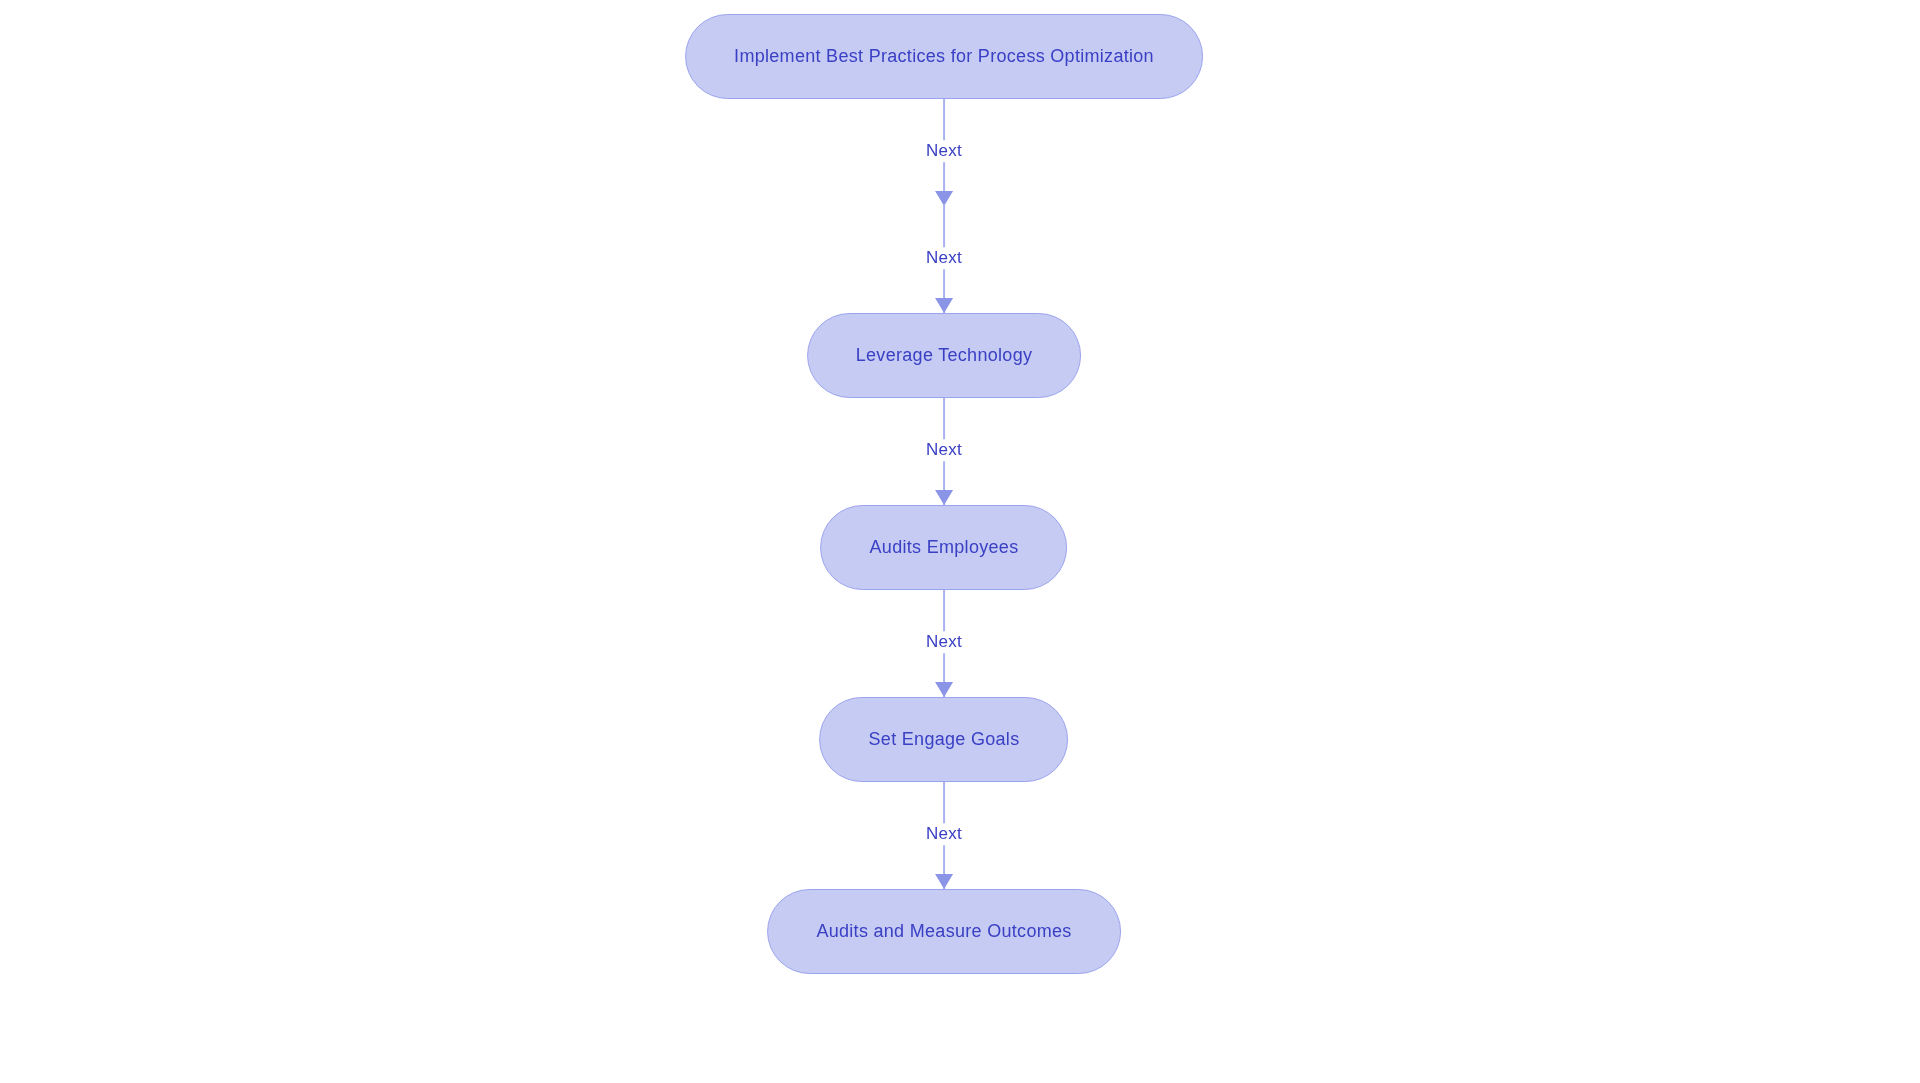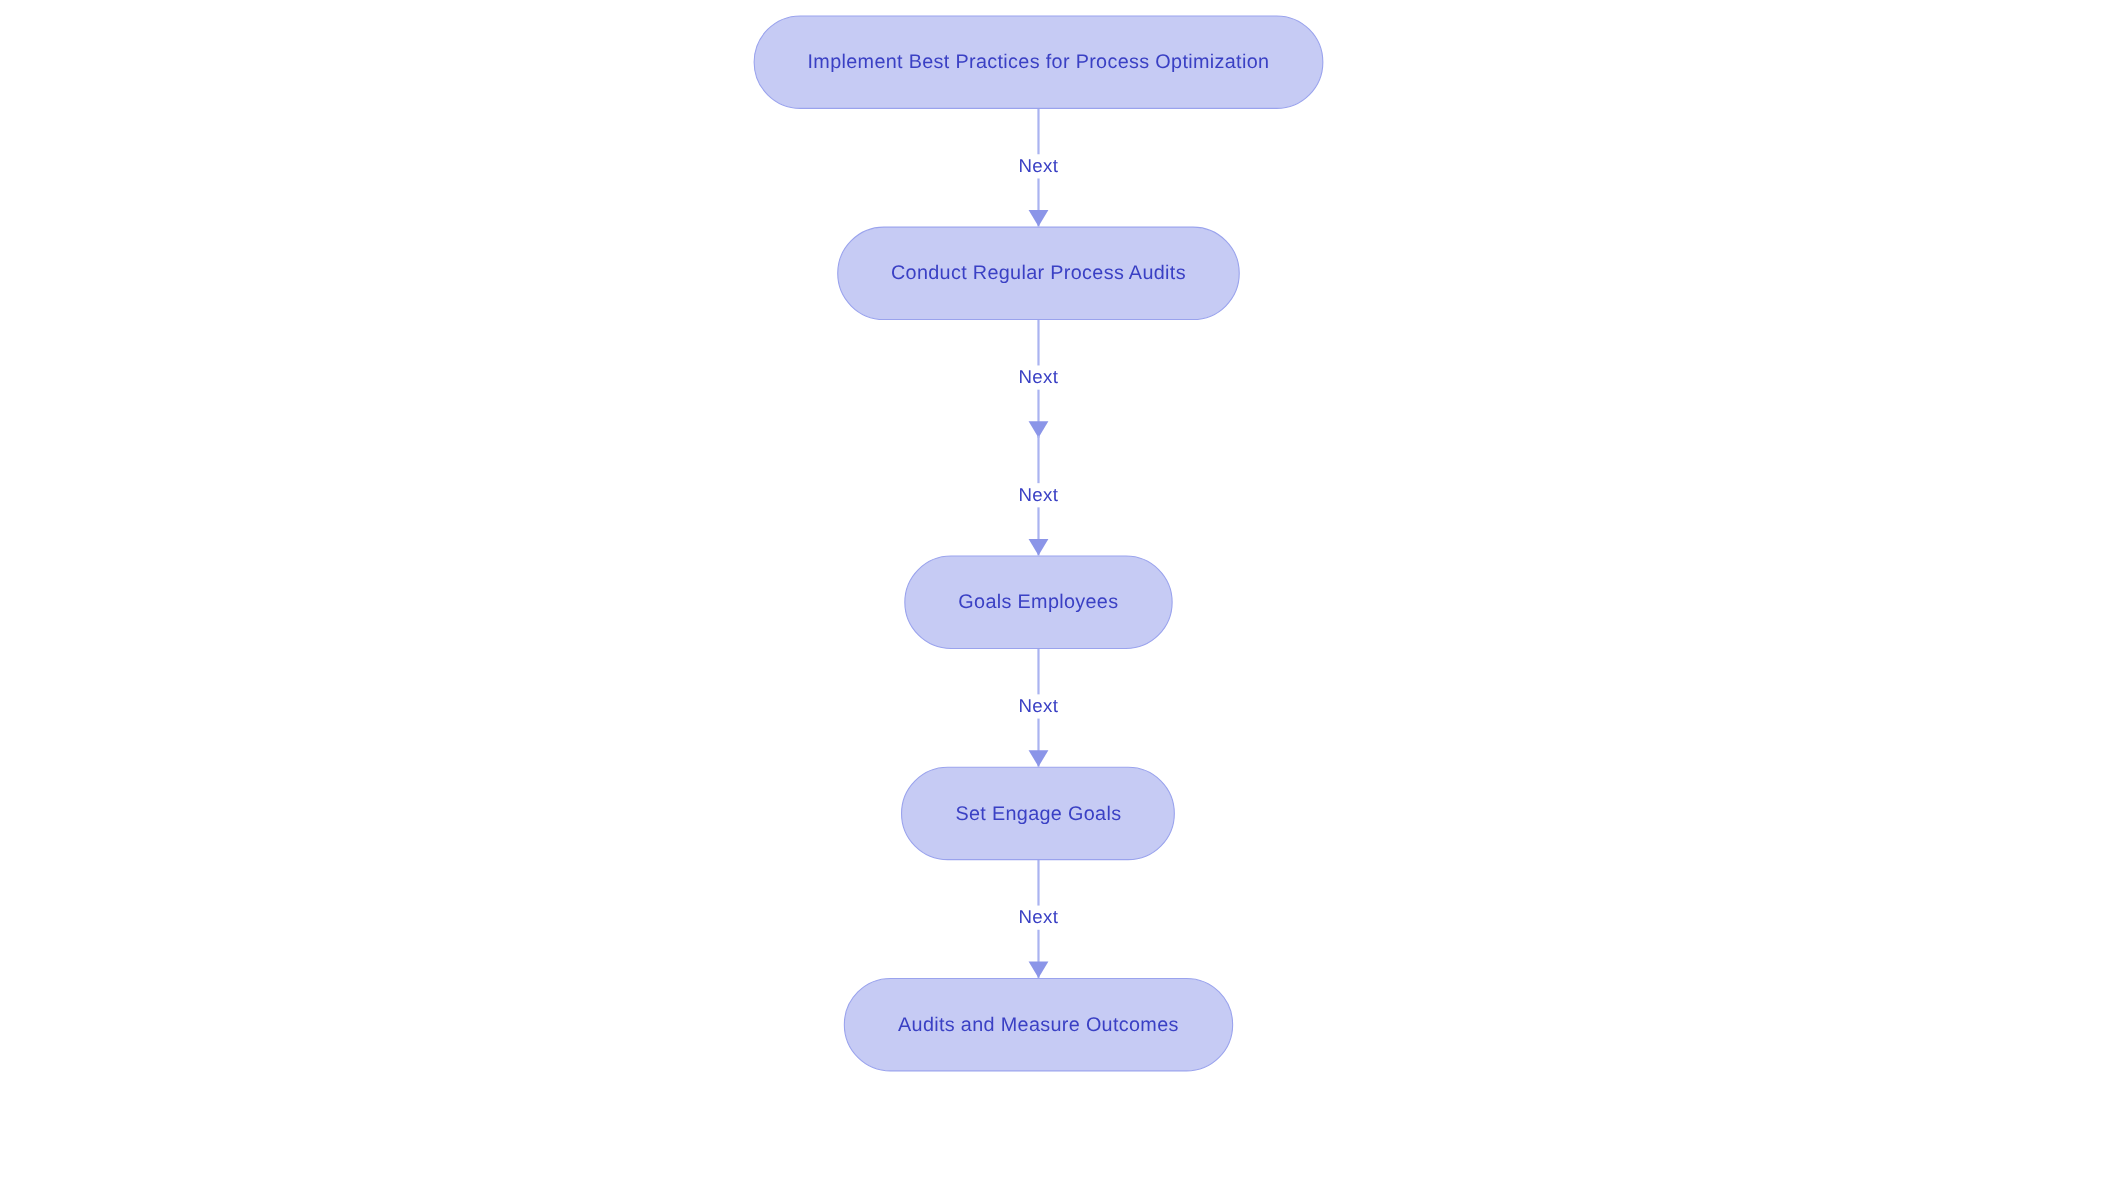--- a/index.html
+++ b/index.html
@@ -103,39 +103,39 @@
     <div class="flow-node">
       <span class="node-label">Implement Best Practices for Process Optimization</span>
     </div>
 
     <div class="edge-connector">
       <div class="edge-line"></div>
       <span class="edge-label">Next</span>
       <div class="arrowhead"></div>
     </div>
 
+
+    <div class="edge-connector">
+      <div class="edge-line"></div>
+      <span class="edge-label">Next</span>
+      <div class="arrowhead"></div>
+    </div>
+
     <div class="flow-node">
-      <span class="node-label">Conduct Regular Process Audits</span>
+      <span class="node-label">Leverage Technology</span>
     </div>
 
     <div class="edge-connector">
       <div class="edge-line"></div>
       <span class="edge-label">Next</span>
       <div class="arrowhead"></div>
     </div>
 
-
-    <div class="edge-connector">
-      <div class="edge-line"></div>
-      <span class="edge-label">Next</span>
-      <div class="arrowhead"></div>
-    </div>
-
     <div class="flow-node">
-      <span class="node-label">Goals Employees</span>
+      <span class="node-label">Audits Employees</span>
     </div>
 
     <div class="edge-connector">
       <div class="edge-line"></div>
       <span class="edge-label">Next</span>
       <div class="arrowhead"></div>
     </div>
 
     <div class="flow-node">
       <span class="node-label">Set Engage Goals</span>

